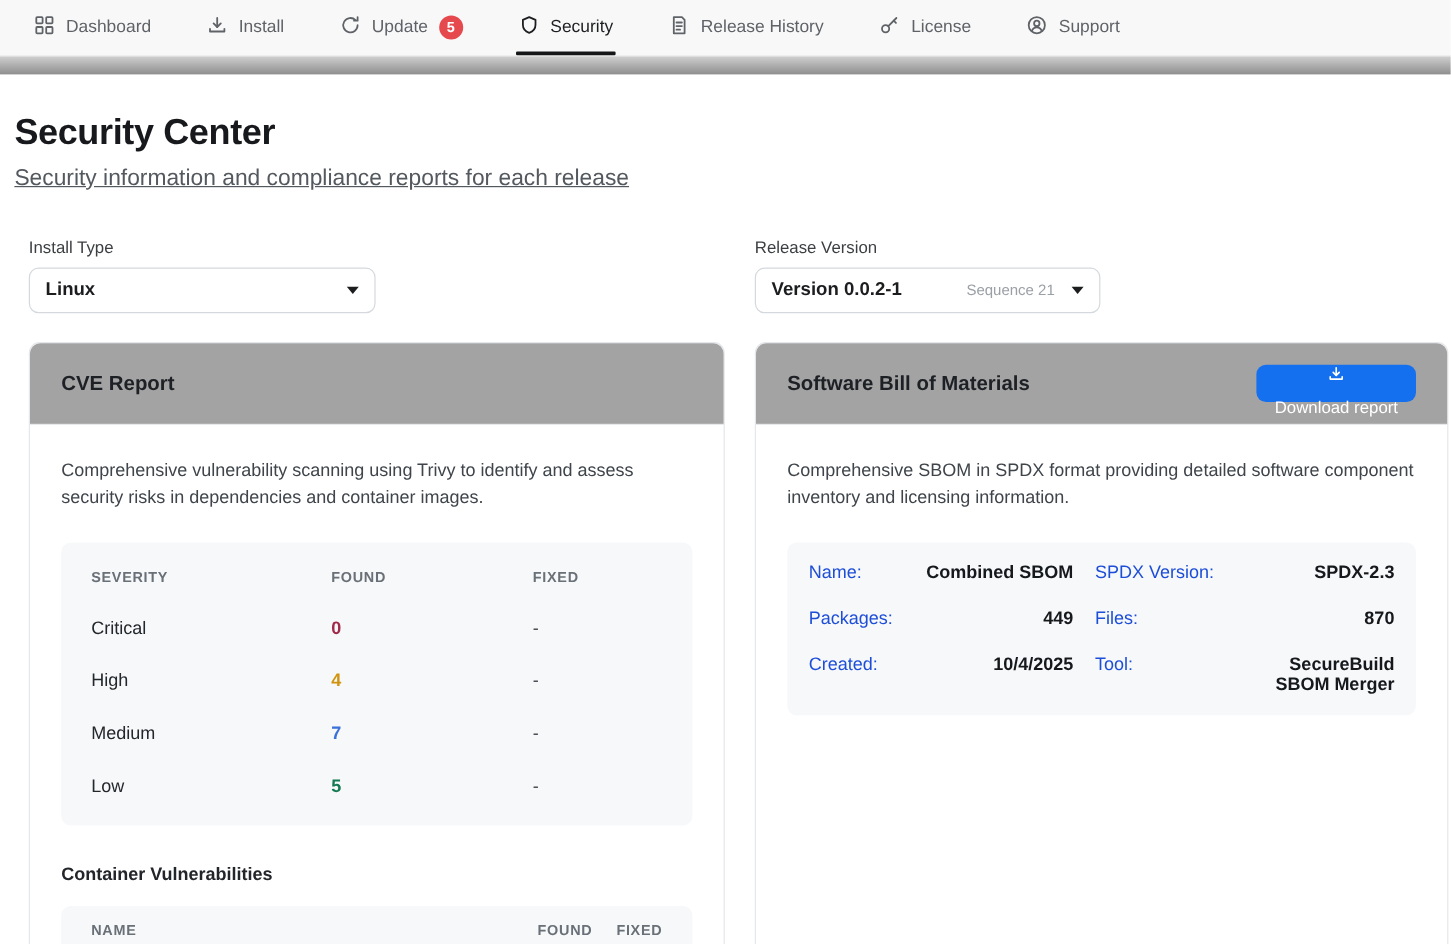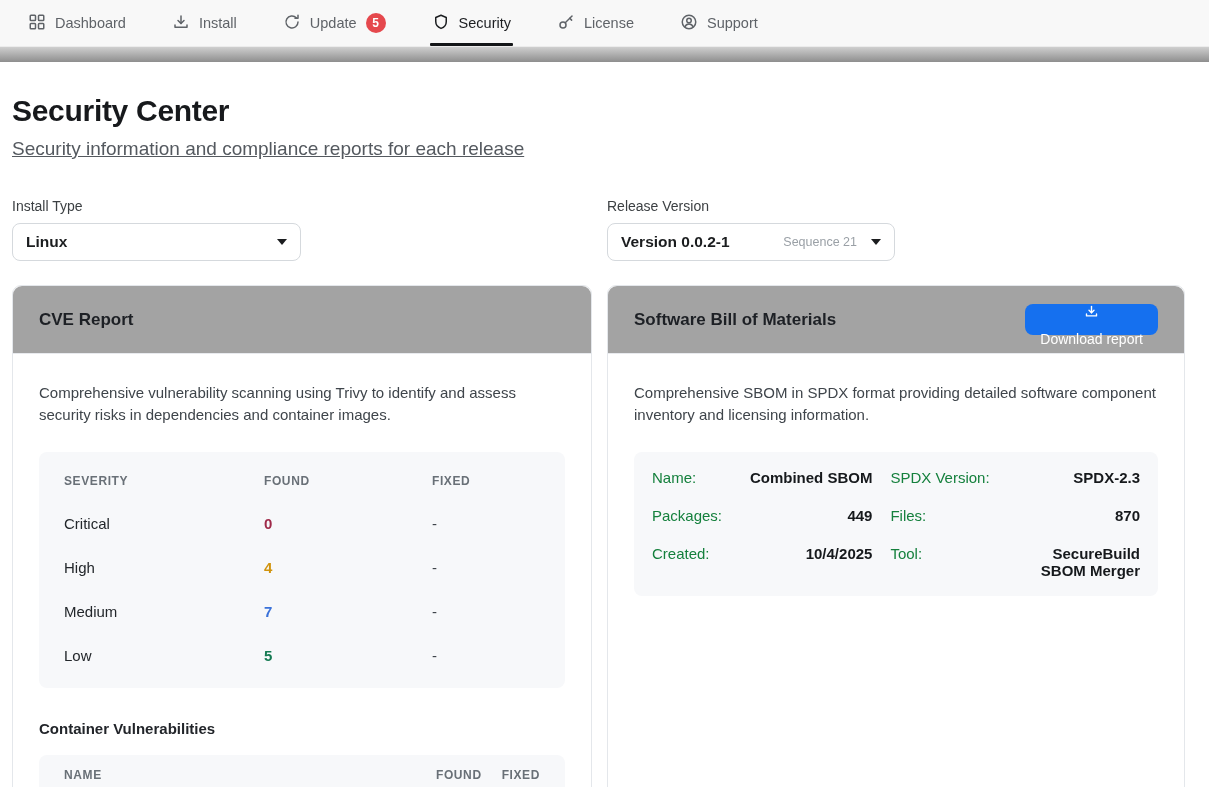--- a/index.html
+++ b/index.html
@@ -20,21 +20,21 @@
     min-width:20px; height:20px; border-radius:10px; display:inline-flex;
     align-items:center; justify-content:center; padding:0 6px; }
 
   .scroll-strip { height:15px; background:linear-gradient(to bottom,#cfcfcf,#8e8e8e); }
 
   
   .main { padding:32px 14px 0 12px; }
   h1 { font-size:30px; font-weight:700; letter-spacing:-0.3px; color:#17191c; }
   .subtitle { margin-top:10px; font-size:19px; color:#54595f;text-decoration:underline; }
 
-  .two-col { display:grid; grid-template-columns:580px 578px; column-gap:15px; }
+  .two-col { display:grid; grid-template-columns:580px 578px; column-gap:25px;margin-left:12px; }
   .filters { margin-top:38px; }
   .filter-label { font-size:14px; color:#3c4043; margin-bottom:9px; }
   .select { width:289px; height:38px; border:1px solid #d5d9dd; border-radius:8px;
     background:#fff; display:flex; align-items:center; padding:0 13px;
     cursor:pointer; }
   .select-value { font-size:15.5px; font-weight:700; color:#1b1d1f; flex:1; }
   .caret { width:0; height:0; border-left:5px solid transparent;
     border-right:5px solid transparent; border-top:6px solid #1b1d1f; margin-left:8px; }
   .seq { font-size:12.5px; color:#9aa0a6; margin-right:6px; }
   .select.version { width:288px; }
@@ -69,21 +69,21 @@
 
   
   .btn-primary { display:flex; align-items:center; gap:9px; background:#1570ef;
     color:#fff; border:none; border-radius:8px; padding:0 15px; height:31px;
     font-size:14px; font-weight:500; font-family:"Liberation Sans",sans-serif;
     cursor:pointer;flex-direction:column; }
   .btn-primary svg { stroke:#fff; }
   .info-grid { margin-top:26px; background:#f7f8fa; border-radius:8px;
     padding:17px 18px; display:grid;
     grid-template-columns:auto 1fr auto 1fr; column-gap:16px; row-gap:21px; }
-  .info-label { font-size:15px; color:#15803d; }
+  .info-label { font-size:15px; color:#1d4ed8; }
   .info-label.second { margin-left:2px; }
   .info-value { font-size:15px; font-weight:700; color:#16191c; text-align:right; }
 </style>
 </head>
 <body>
 
 <nav class="nav">
   <div class="nav-item">
     <span>
       <svg width="18" height="18" viewBox="0 0 24 24" fill="none" stroke-width="2">
@@ -111,20 +111,28 @@
       </svg></span>
     <span>Update</span>
     <span class="badge">5</span>
   </div>
   <div class="nav-item active">
     <span>
       <svg width="18" height="18" viewBox="0 0 24 24" fill="none" stroke-width="2" stroke-linejoin="round">
         <path d="M12 3l7 3v5.5c0 4.3-2.9 7.6-7 9-4.1-1.4-7-4.7-7-9V6z"></path>
       </svg></span>
     <span>Security</span>
+  </div>
+  <div class="nav-item">
+    <span>
+      <svg width="18" height="18" viewBox="0 0 24 24" fill="none" stroke-width="2" stroke-linecap="round" stroke-linejoin="round">
+        <path d="M6 3h9l3 3v15H6z"></path>
+          <path d="M9 9h6M9 13h6M9 17h4"></path>
+      </svg></span>
+    <span>Release History</span>
   </div>
   <div class="nav-item">
     <span>
       <svg width="18" height="18" viewBox="0 0 24 24" fill="none" stroke-width="2" stroke-linecap="round" stroke-linejoin="round">
         <circle cx="8" cy="16" r="4"></circle>
           <path d="M11 13L20 4"></path>
           <path d="M17 7l2.5 2.5"></path>
       </svg></span>
     <span>License</span>
   </div>

